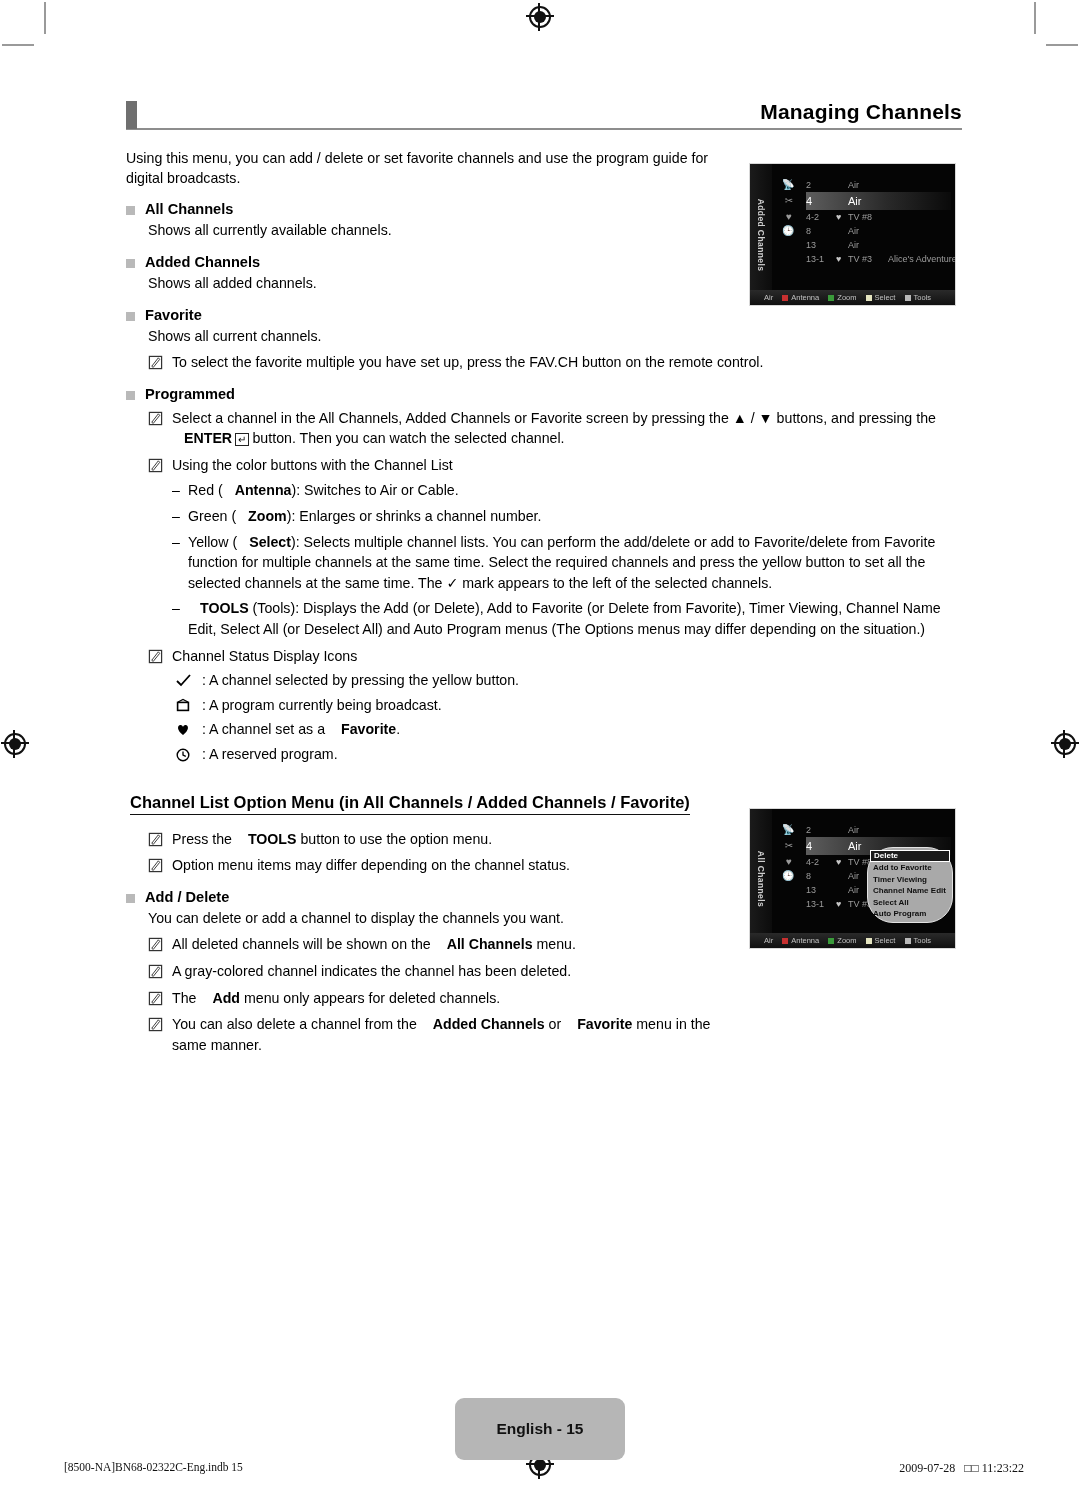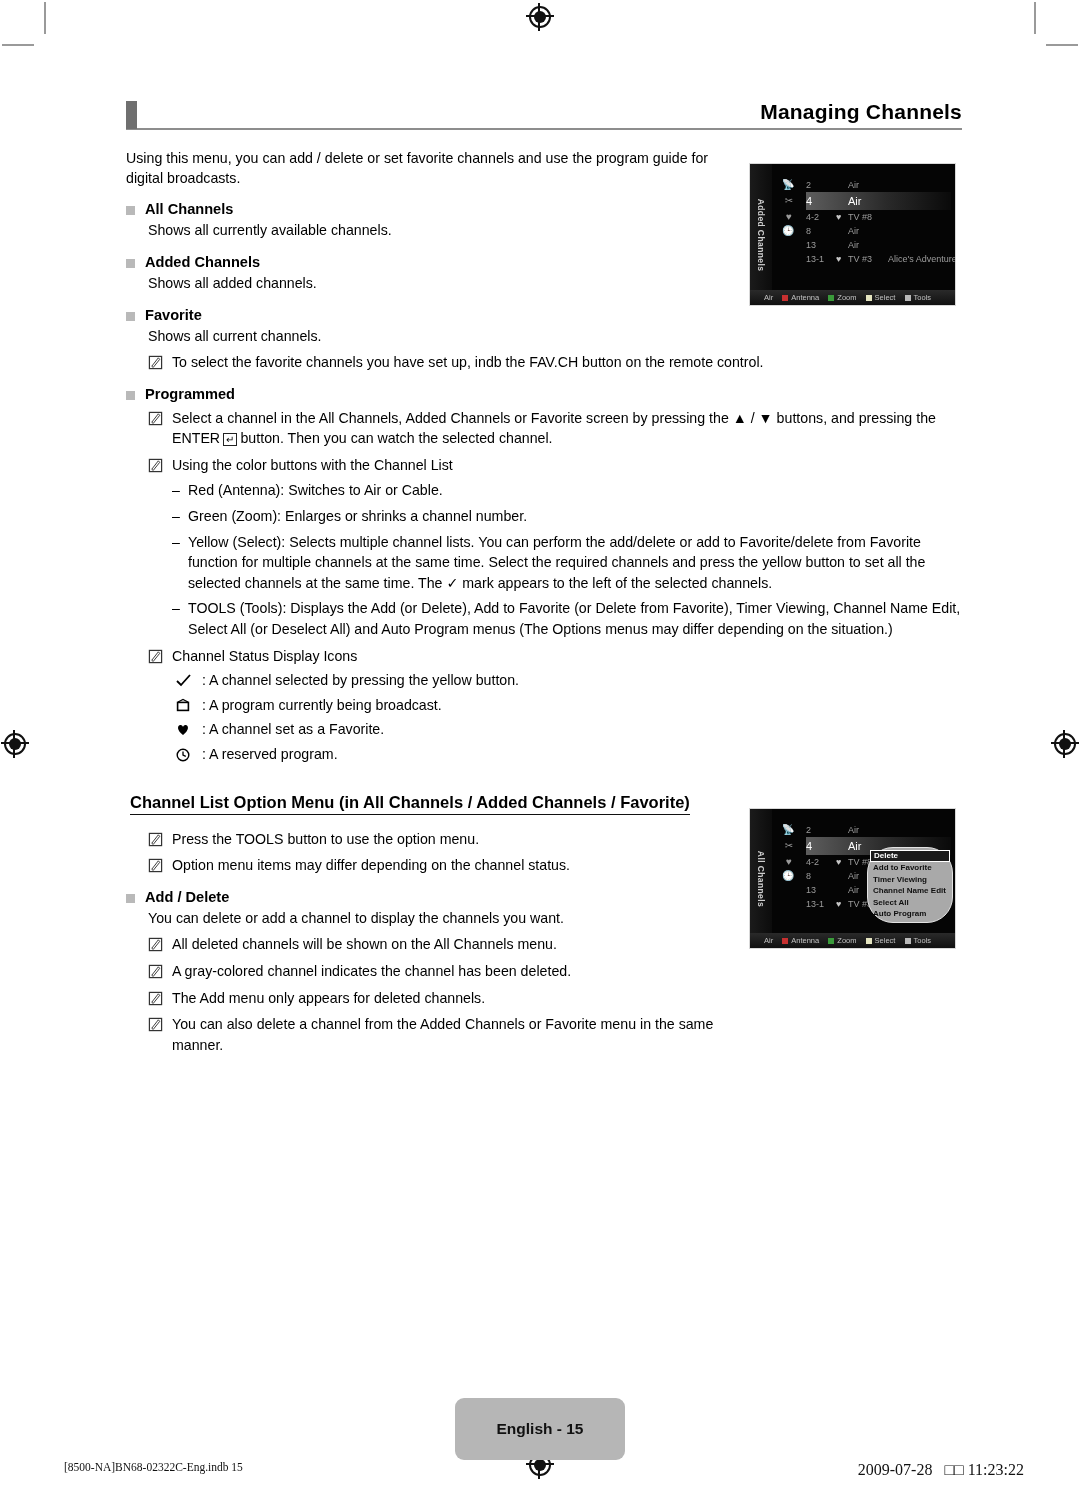--- a/index.html
+++ b/index.html
@@ -133,21 +133,21 @@
   }
   .staticon .ic {
     flex: 0 0 auto;
     width: 22px;
     height: 17px;
     margin-right: 8px;
     margin-top: 2px;
     display:flex; align-items:center; justify-content:center;
   }
 
-  b, strong { font-weight: normal; }
+  b, strong { font-weight: bold; margin-left: 12px; }
 
   
   .sub-head {
     margin: 24px 0 8px 4px;
     font-size: 16.5px;
     font-weight: bold;
     display: inline-block;
     border-bottom: 1.6px solid #111;
     padding-bottom: 2px;
   }
@@ -267,21 +267,21 @@
     position: absolute;
     left: 64px; top: 1461px;
     font-family: "Liberation Serif", serif;
     font-size: 11.5px;
     color: #111;
   }
   .foot-right {
     position: absolute;
     right: 56px; top: 1461px;
     font-family: "Liberation Serif", serif;
-    font-size: 16px;
+    font-size: 12px;
     color: #111;
     white-space: pre;
   }
 </style>
 </head>
 <body>
 
 <div class="crop-v" style="left:44px; top:2px; height:32px;"></div>
 <div class="crop-h" style="left:2px; top:44px; width:32px;"></div>
 <div class="crop-v" style="left:1034px; top:2px; height:32px;"></div>
@@ -338,21 +338,21 @@
   <div class="bullet-head">
     <div class="sq"></div>
     <div class="lbl">Favorite</div>
   </div>
   <div class="sub">Shows all current channels.</div>
   <div class="note">
     <svg class="gl" viewBox="0 0 16 16">
       <rect x="1.5" y="1.5" width="13" height="13" fill="none" stroke="#333" stroke-width="1.3"></rect>
       <path d="M4 12 L11 3 L12.5 4.6 L5.6 13.2 Z" fill="none" stroke="#333" stroke-width="1"></path>
     </svg>
-    <div class="tx"><span>To select the favorite channels you have set up, indb the FAV.CH button on the remote control.</span></div>
+    <div class="tx"><span>To select the favorite multiple you have set up, press the FAV.CH button on the remote control.</span></div>
   </div>
 
   <div class="bullet-head">
     <div class="sq"></div>
     <div class="lbl">Programmed</div>
   </div>
 
   <div class="note">
     <svg class="gl" viewBox="0 0 16 16">
       <rect x="1.5" y="1.5" width="13" height="13" fill="none" stroke="#333" stroke-width="1.3"></rect>

